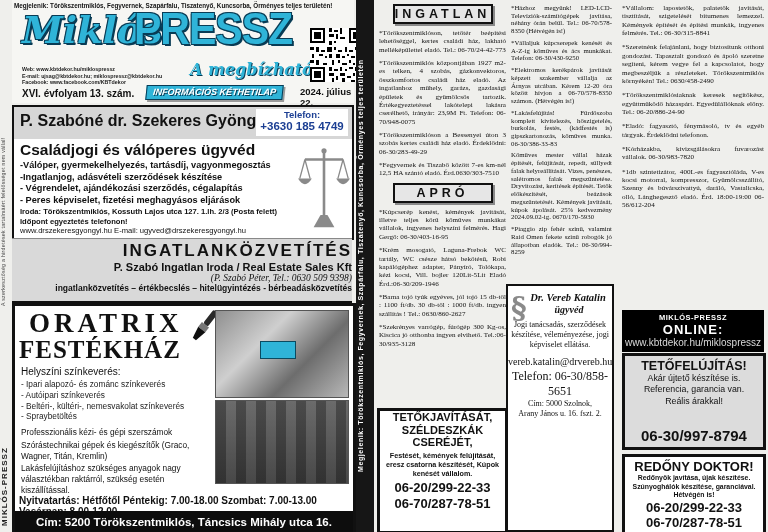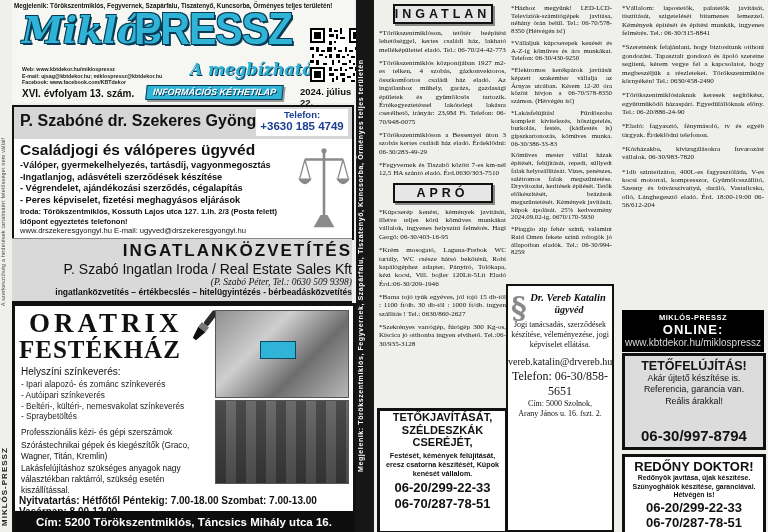--- a/index.html
+++ b/index.html
@@ -60,21 +60,21 @@
     font-weight:bold;font-size:7.6px;}
   .lawyer-note{position:absolute;left:6px;top:110px;font-family:"Liberation Sans",sans-serif;
     font-weight:bold;font-size:7.6px;}
   .lawyer-web{position:absolute;left:6px;top:119px;font-family:"Liberation Sans",sans-serif;
     font-size:7.6px;}
   .scales{position:absolute;right:2px;top:36px;width:52px;height:92px;}
   
   .estate{position:absolute;left:12px;top:238px;width:340px;height:62px;background:#d9d9d9;
     border-top:1px solid #888;border-bottom:2px solid #111;text-align:right;}
   .estate-title{font-family:"Liberation Sans",sans-serif;font-weight:bold;font-size:17px;letter-spacing:2px;margin-top:2px;}
-  .estate-l1{font-family:"Liberation Sans",sans-serif;font-weight:normal;font-size:14px;}
+  .estate-l1{font-family:"Liberation Sans",sans-serif;font-weight:bold;font-size:11px;}
   .estate-l2{font-family:"Liberation Serif",serif;font-style:italic;font-size:9.5px;}
   .estate-l3{font-family:"Liberation Sans",sans-serif;font-weight:bold;font-size:8.5px;}
   
   .oratrix{position:absolute;left:12px;top:303px;width:338px;height:227px;border:3px solid #111;background:#fff;}
   .o-title1{position:absolute;left:14px;top:2px;font-family:"Liberation Serif",serif;
     font-weight:900;font-size:27px;letter-spacing:4px;}
   .o-title2{position:absolute;left:4px;top:30px;font-family:"Liberation Serif",serif;
     font-weight:900;font-size:25px;letter-spacing:1px;}
   .o-brush{position:absolute;left:168px;top:0px;width:40px;height:44px;}
   .o-sub{position:absolute;left:6px;top:60px;font-family:"Liberation Sans",sans-serif;font-size:10px;}

